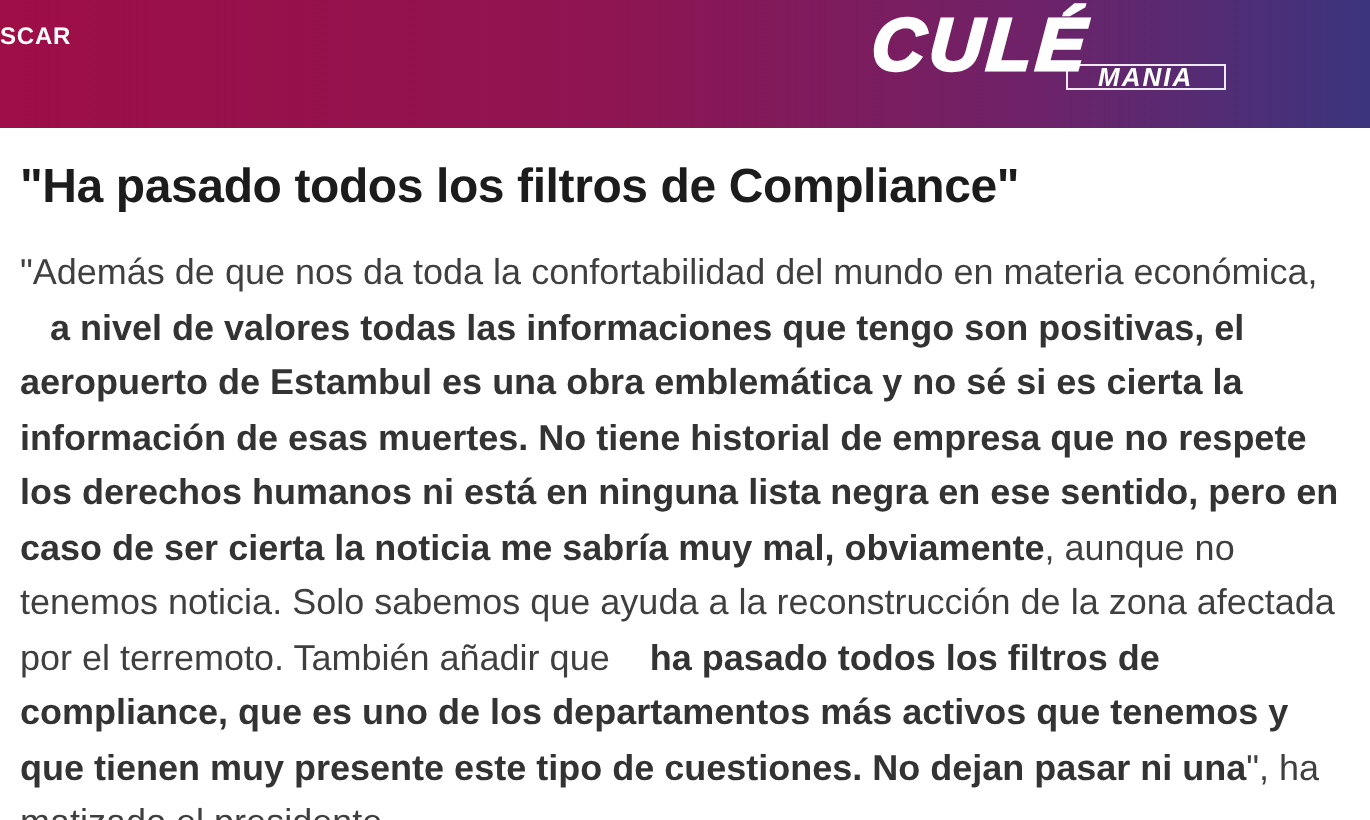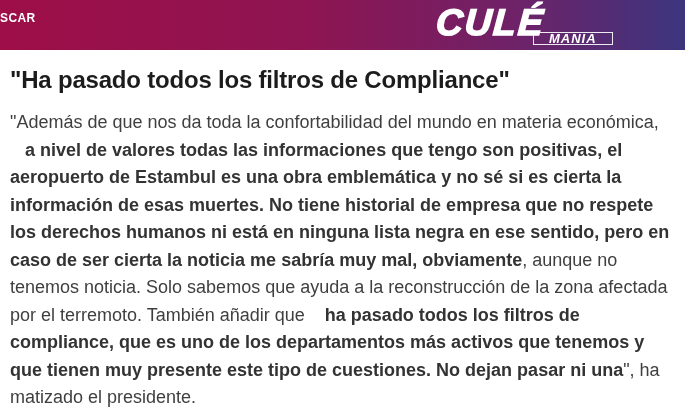--- a/index.html
+++ b/index.html
@@ -6,21 +6,21 @@
   html, body {
     width: 685px; height: 410px;
     background: #ffffff;
     font-family: "Liberation Sans", "DejaVu Sans", sans-serif;
     overflow: hidden;
   }
 
   
   .site-header {
     position: relative;
-    width: 685px; height: 50px;
+    width: 685px; height: 64px;
     
     background: linear-gradient(90deg, #9e0e47 0%, #8e1552 45%, #6f2268 75%, #3b357e 100%);
   }
   .nav-item {
     position: absolute;
     left: 0; top: 11px;
     color: #ffffff;
     font-size: 12px;
     font-weight: bold;
     letter-spacing: 0.4px;

